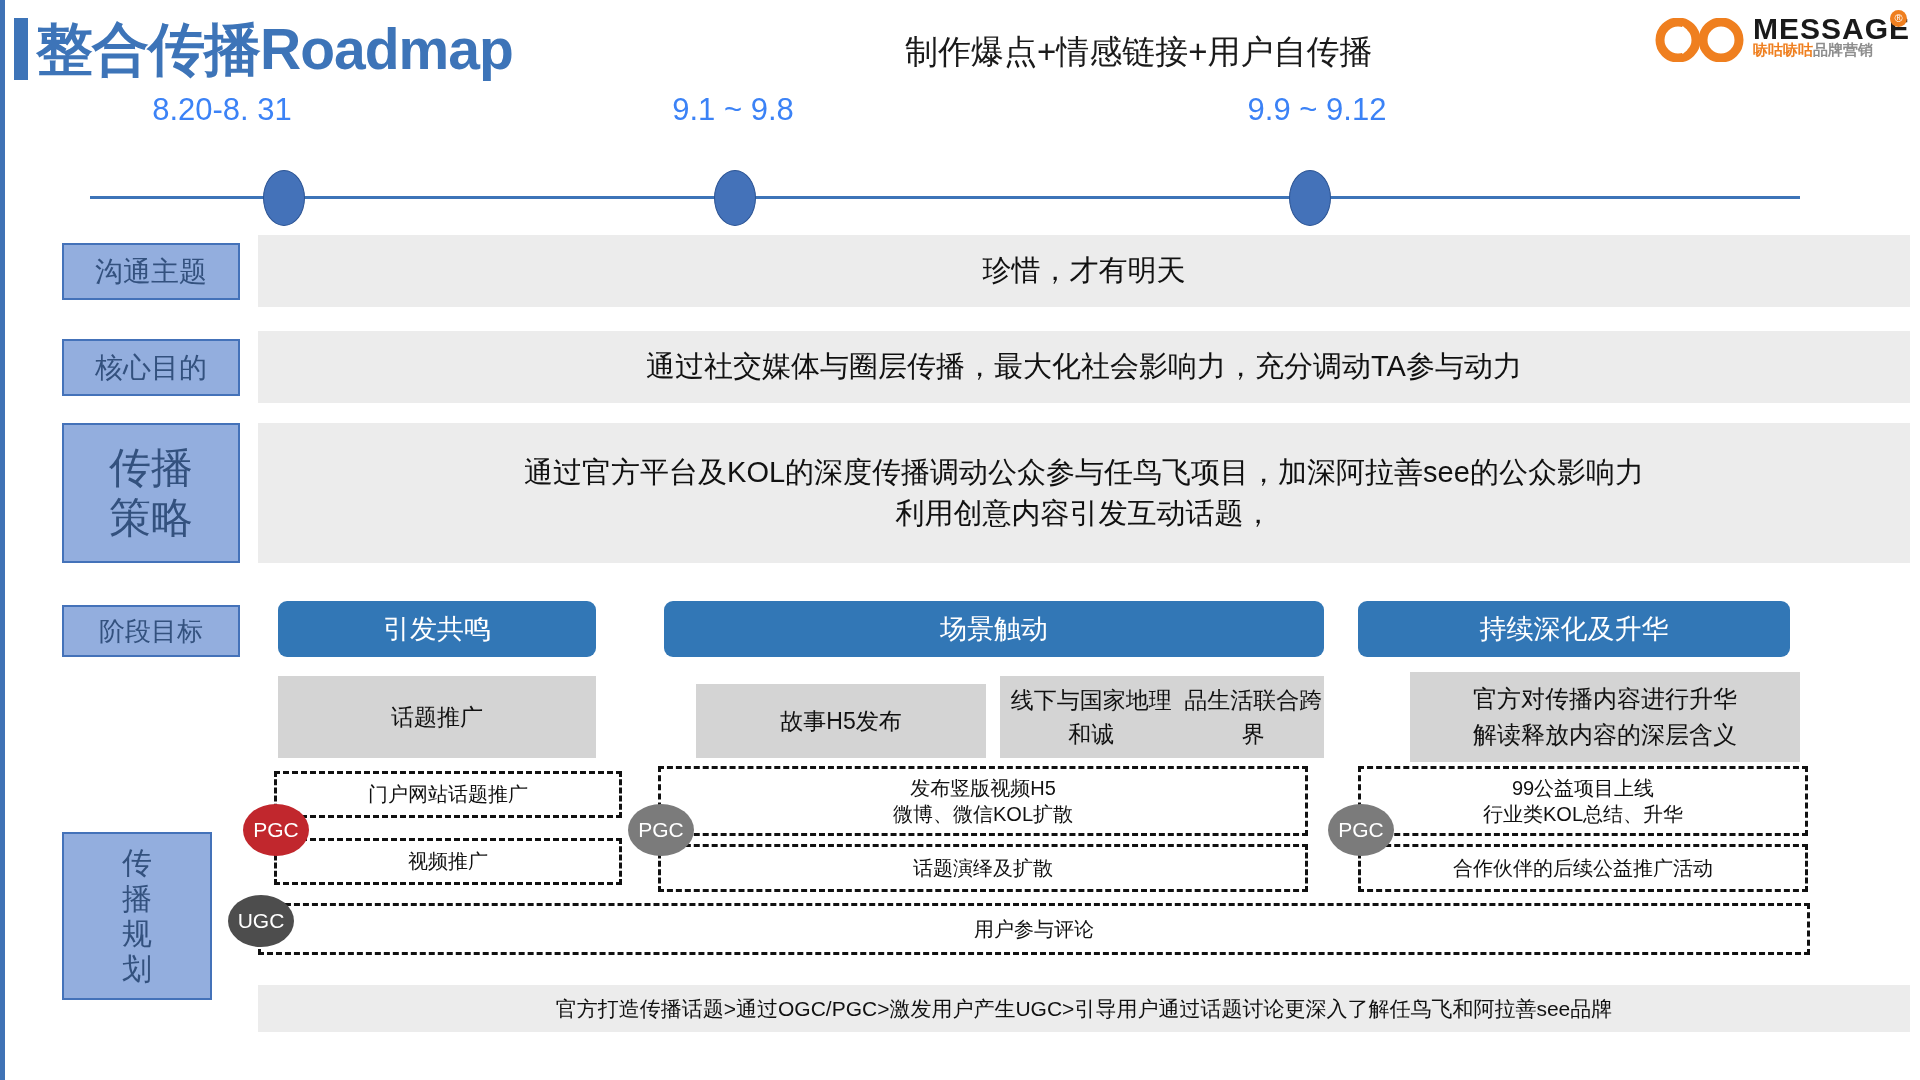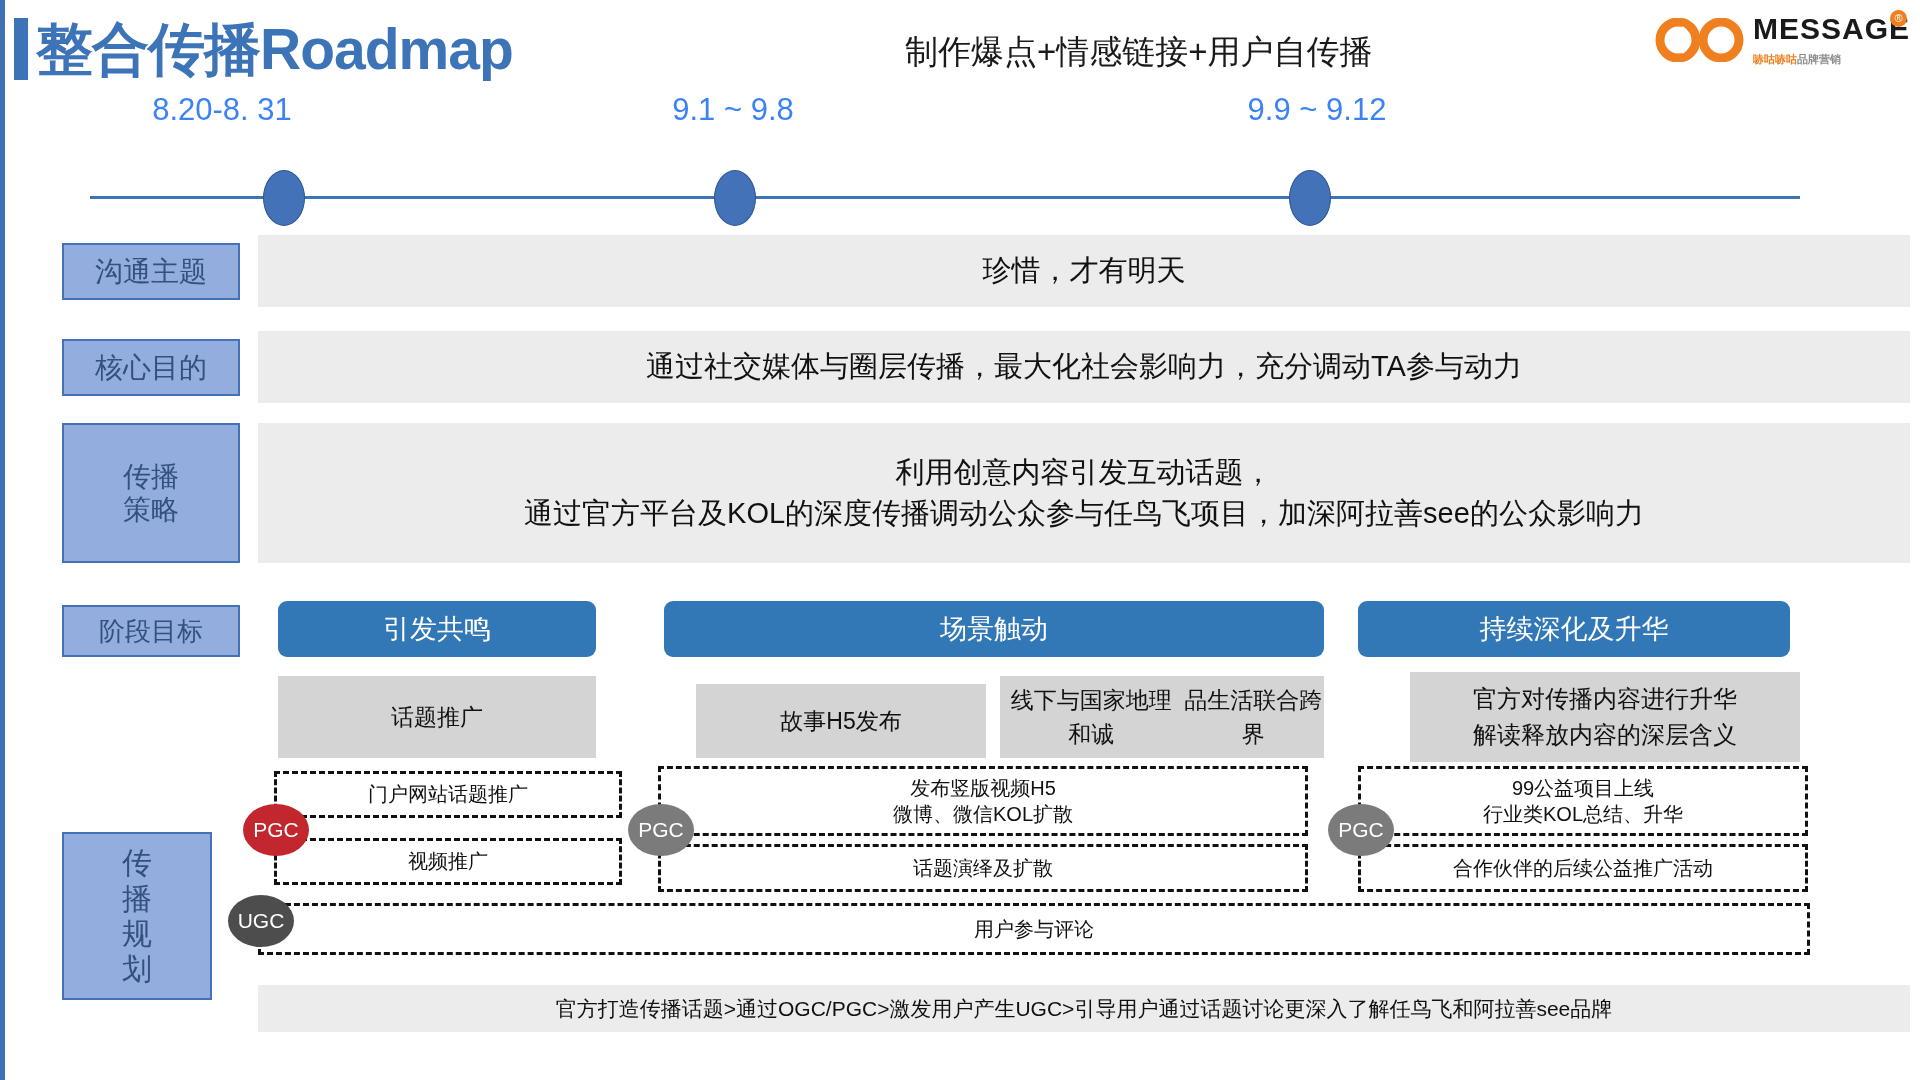--- a/index.html
+++ b/index.html
@@ -52,23 +52,24 @@
   }
   .logo-text-wrap {
     position: absolute; left: 98px; top: 4px;
     width: 152px;
   }
   .logo-word {
     font-size: 30px; font-weight: bold; color: #1a1a1a;
     letter-spacing: 1px; line-height: 1;
   }
   .logo-sub {
-    margin-top: 10px;
-    font-size: 11px; font-weight: bold; line-height: 1;
-    white-space: nowrap;
+    margin-top: 0;
+    font-size: 15px; font-weight: bold; line-height: 1;
+    white-space: nowrap;
+    font-family: Liberation Mono, monospace;
   }
   .logo-sub .o { color: #ef7f1f; }
   .logo-sub .g { color: #8e8e8e; }
   .logo-reg {
     position: absolute; right: -2px; top: -4px;
     width: 17px; height: 17px; border-radius: 50%;
     background: #ef7f1f; color: #fff;
     font-size: 11px; text-align: center; line-height: 17px;
   }
 
@@ -196,27 +197,27 @@
   <div class="tl-dot" style="left:284px"></div>
   <div class="tl-dot" style="left:735px"></div>
   <div class="tl-dot" style="left:1310px"></div>
 
   <div class="row-label" style="left:62px; top:243px; width:178px; height:57px; font-size:28px;">沟通主题</div>
   <div class="grey-block" style="left:258px; top:235px; width:1652px; height:72px; font-size:29px;">珍惜，才有明天</div>
 
   <div class="row-label" style="left:62px; top:339px; width:178px; height:57px; font-size:28px;font-family:Liberation Serif, serif;">核心目的</div>
   <div class="grey-block" style="left:258px; top:331px; width:1652px; height:72px; font-size:29px;">通过社交媒体与圈层传播，最大化社会影响力，充分调动TA参与动力</div>
 
-  <div class="row-label" style="left:62px; top:423px; width:178px; height:140px; font-size:28px; flex-direction:column;">
+  <div class="row-label" style="left:62px; top:423px; width:178px; height:140px; font-size:42px; flex-direction:column;">
     <span>传播</span>
     <span>策略</span>
   </div>
   <div class="grey-block" style="left:258px; top:423px; width:1652px; height:140px; font-size:29px; flex-direction:column;">
+    <span>通过官方平台及KOL的深度传播调动公众参与任鸟飞项目，加深阿拉善see的公众影响力</span>
     <span>利用创意内容引发互动话题，</span>
-    <span>通过官方平台及KOL的深度传播调动公众参与任鸟飞项目，加深阿拉善see的公众影响力</span>
   </div>
 
   <div class="row-label" style="left:62px; top:605px; width:178px; height:52px; font-size:26px;">阶段目标</div>
 
   <div class="phase-pill" style="left:278px;  top:601px; width:318px; height:56px;">引发共鸣</div>
   <div class="phase-pill" style="left:664px;  top:601px; width:660px; height:56px;">场景触动</div>
   <div class="phase-pill" style="left:1358px; top:601px; width:432px; height:56px;">持续深化及升华</div>
 
   <div class="phase-card" style="left:278px; top:676px; width:318px; height:82px;">话题推广</div>
   <div class="phase-card" style="left:696px; top:684px; width:290px; height:74px;">故事H5发布</div>

